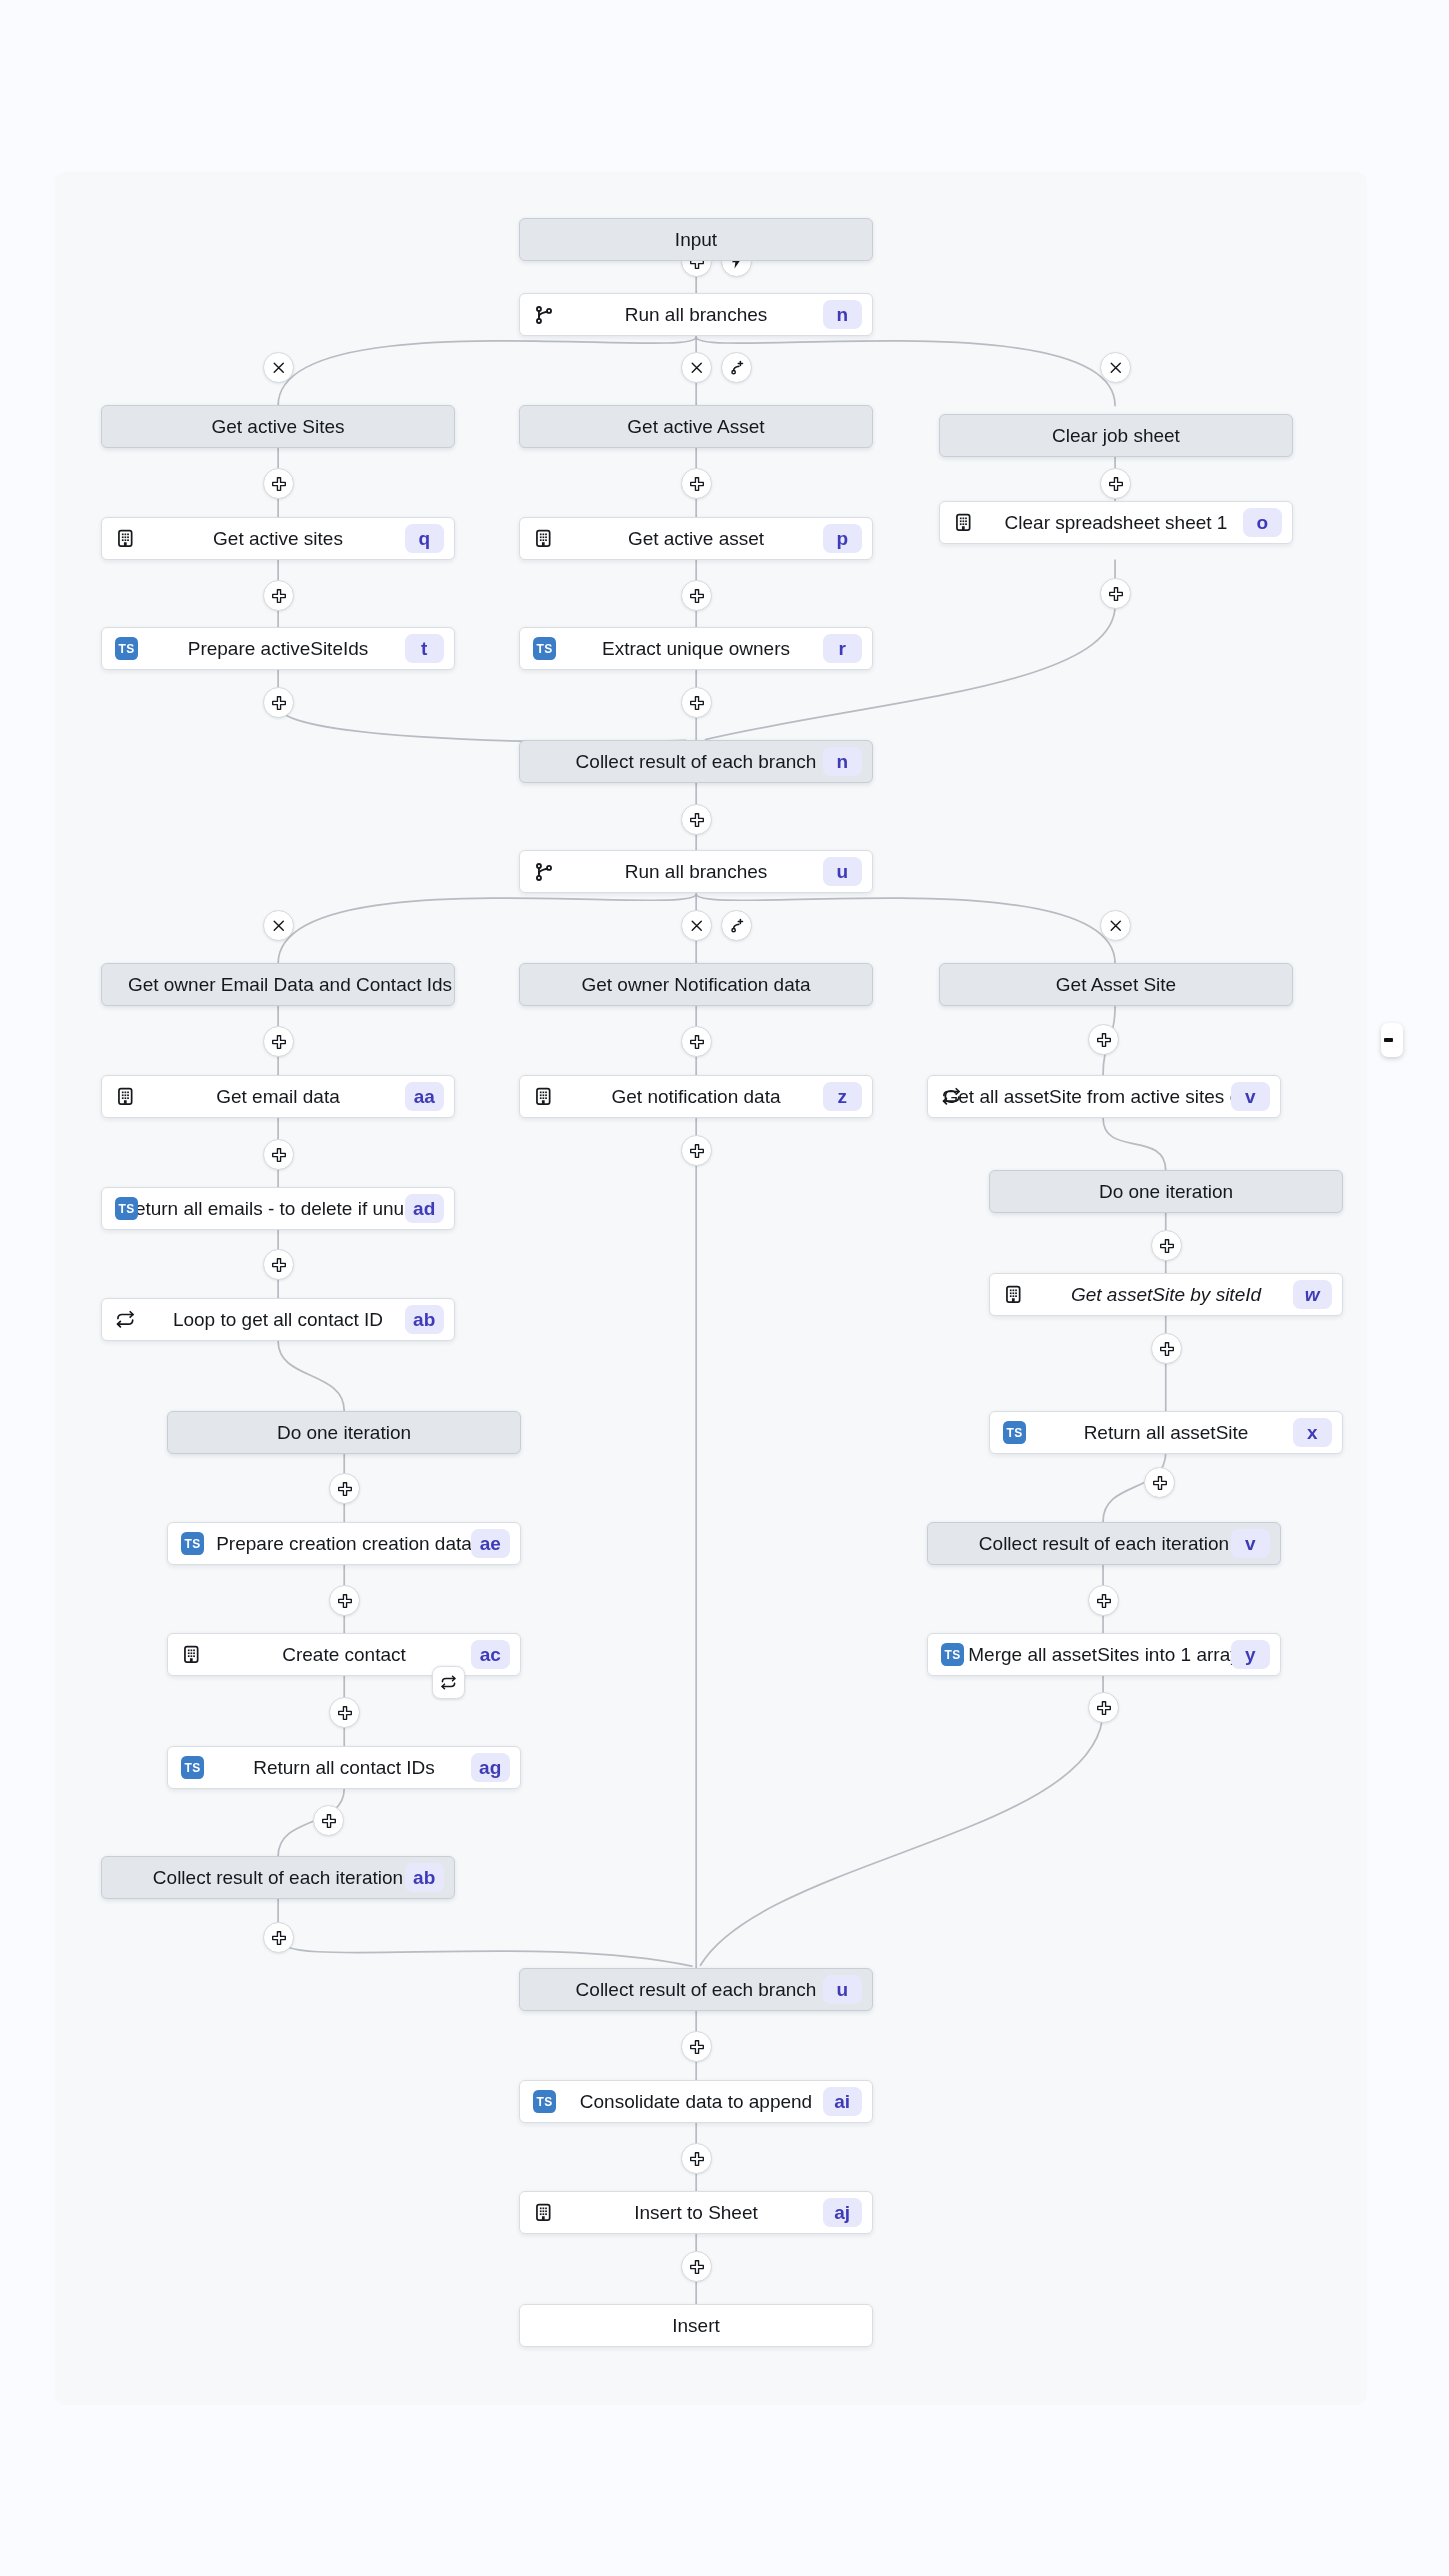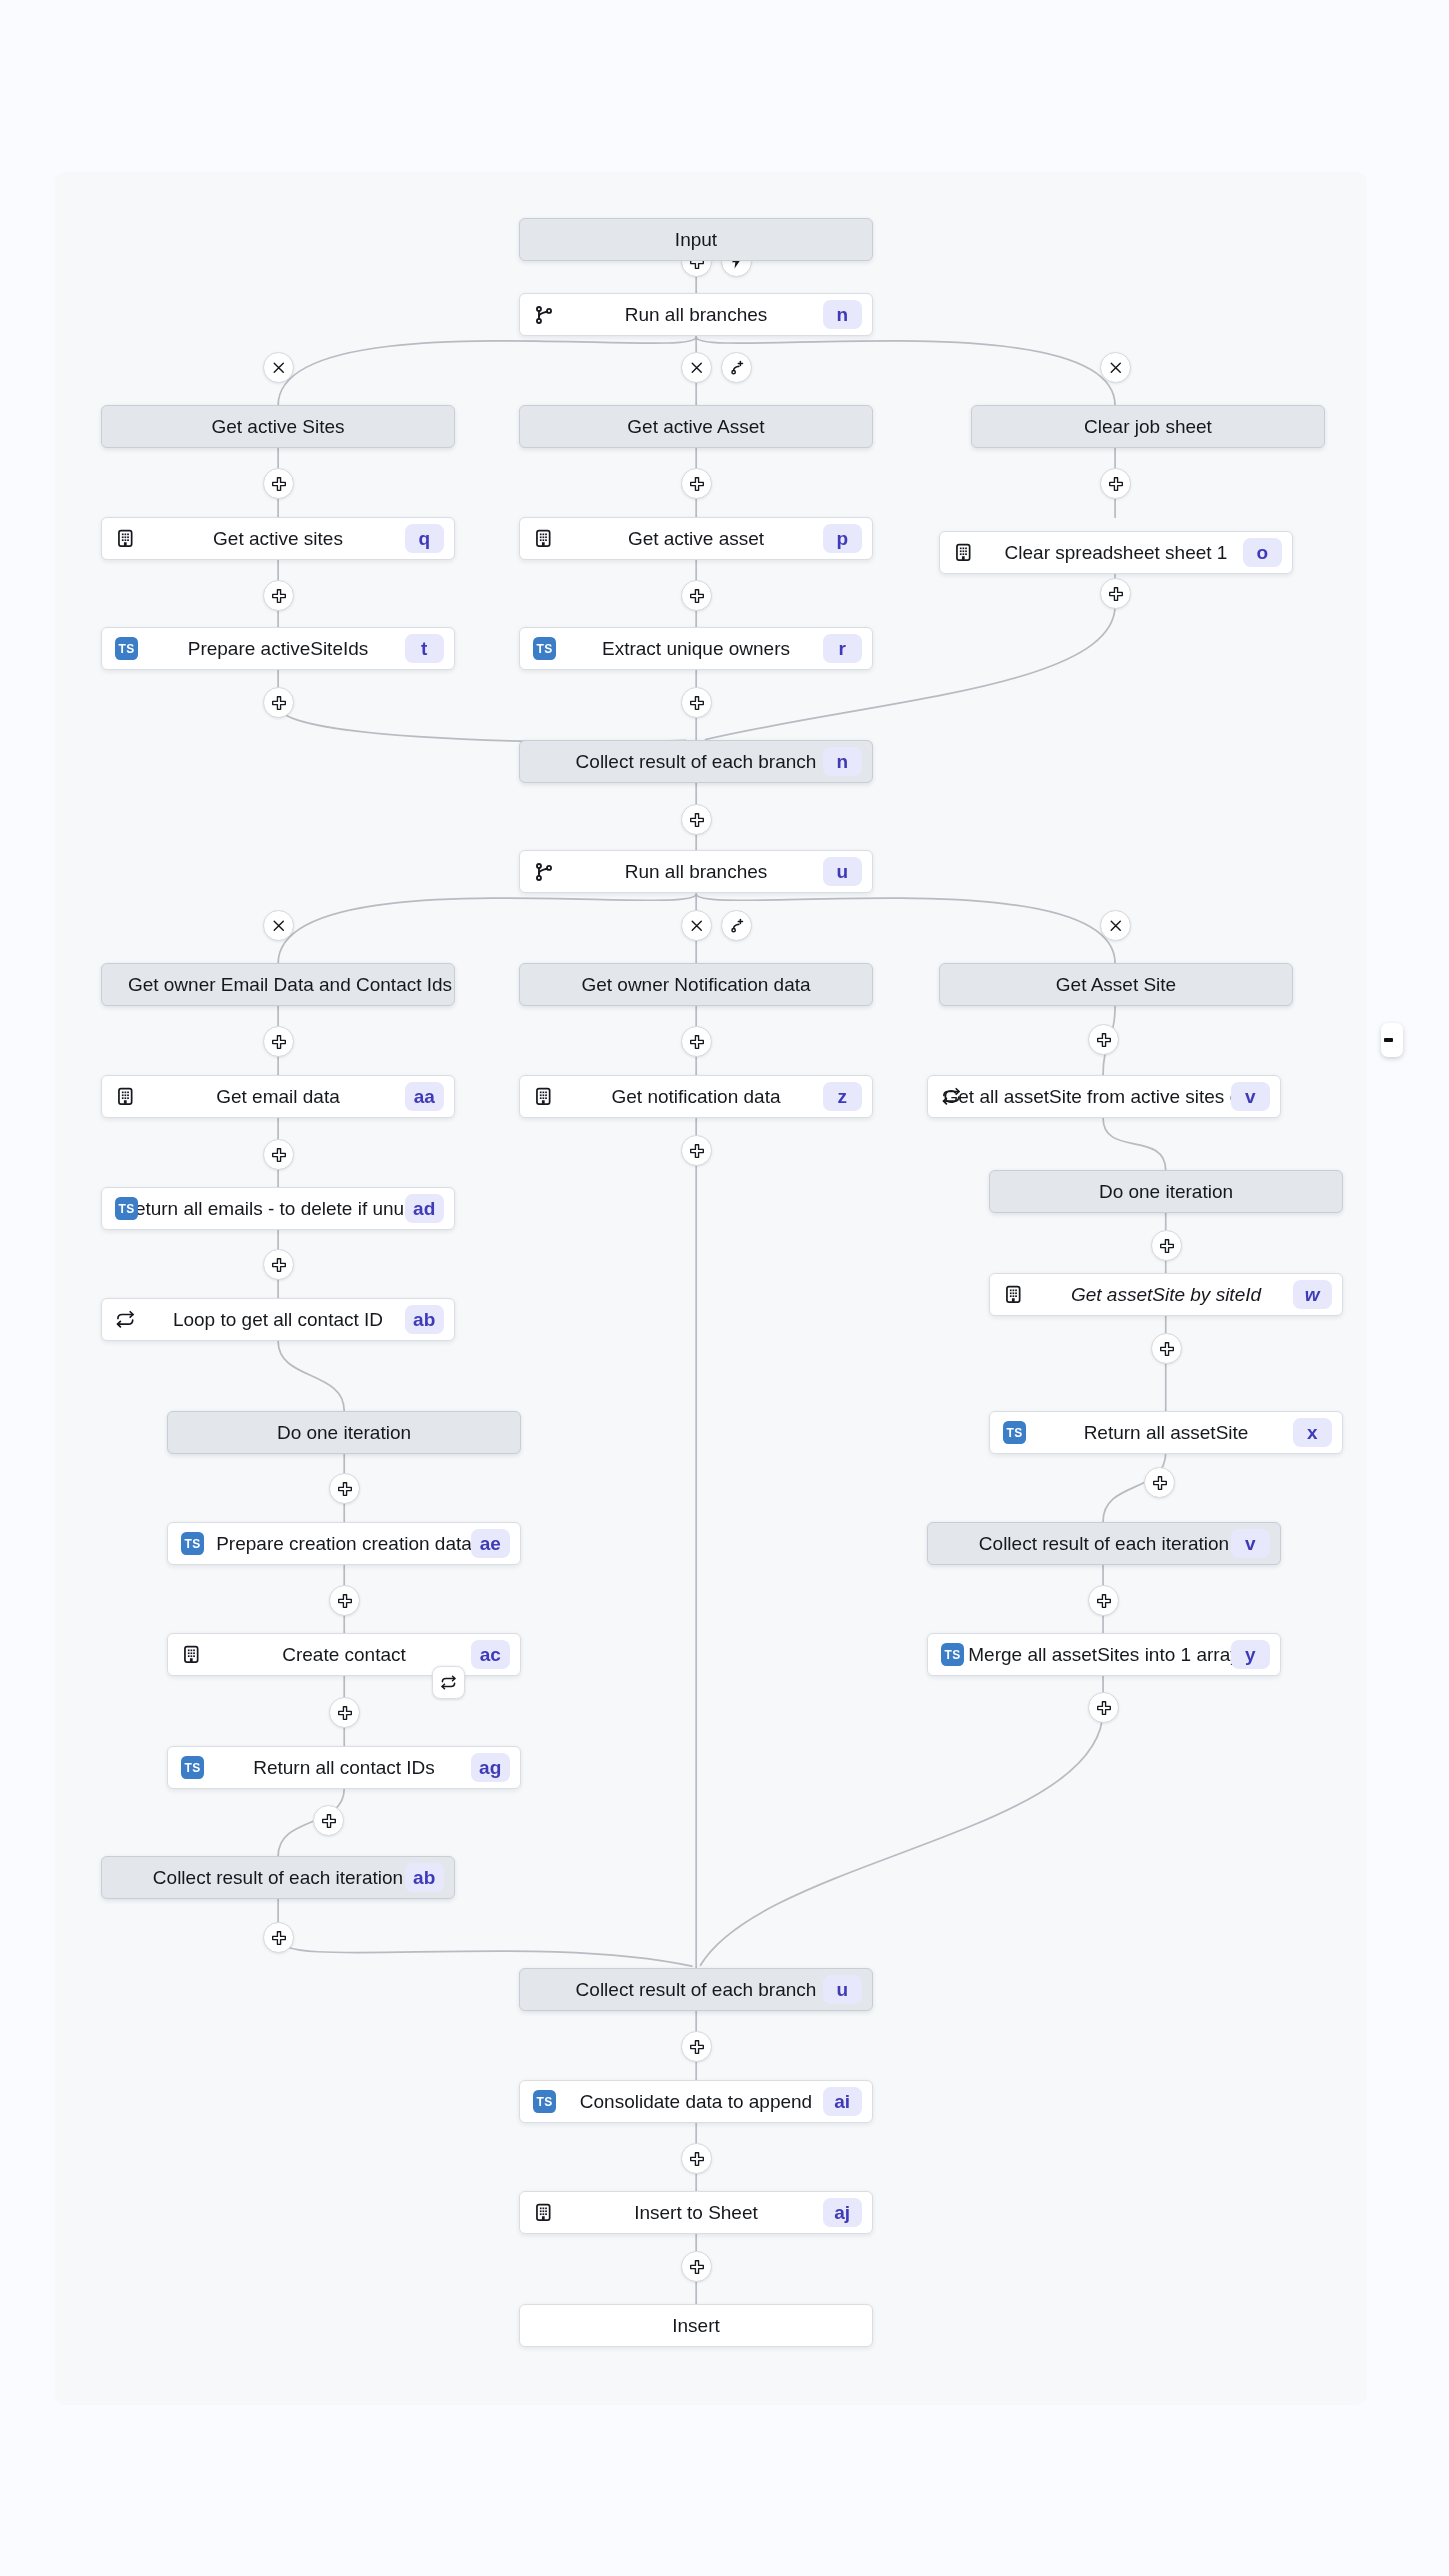--- a/index.html
+++ b/index.html
@@ -284,21 +284,21 @@
         </span>
         <span class="label">Run all branches</span>
         <span class="badge">n</span>
       </div>
       <div class="node group" style="left: 101px; top: 405px;">
         <span class="label">Get active Sites</span>
       </div>
       <div class="node group" style="left: 519px; top: 405px;">
         <span class="label">Get active Asset</span>
       </div>
-      <div class="node group" style="left: 939px; top: 405px; margin-left: 32px;">
+      <div class="node group" style="left: 939px; top: 414px;">
         <span class="label">Clear job sheet</span>
       </div>
       <div class="node white" style="left: 101px; top: 517px;">
         <span class="icon">
           <svg viewBox="0 0 24 24" width="20.6" height="20.6">
             <rect x="4.6" y="3" width="14.8" height="18" rx="2.4" fill="none" stroke="#16181d" stroke-width="2"></rect>
             <g fill="#16181d">
               <rect x="8" y="6.4" width="2" height="2"></rect>
               <rect x="11.1" y="6.4" width="2" height="2"></rect>
               <rect x="14.2" y="6.4" width="2" height="2"></rect>
@@ -329,21 +329,21 @@
               <rect x="8" y="13.2" width="2" height="2"></rect>
               <rect x="11.1" y="13.2" width="2" height="2"></rect>
               <rect x="14.2" y="13.2" width="2" height="2"></rect>
               <rect x="10.4" y="16.6" width="3.2" height="4.2"></rect>
             </g>
           </svg>
         </span>
         <span class="label">Get active asset</span>
         <span class="badge">p</span>
       </div>
-      <div class="node white" style="left: 939px; top: 531px;">
+      <div class="node white" style="left: 939px; top: 501px;">
         <span class="icon">
           <svg viewBox="0 0 24 24" width="20.6" height="20.6">
             <rect x="4.6" y="3" width="14.8" height="18" rx="2.4" fill="none" stroke="#16181d" stroke-width="2"></rect>
             <g fill="#16181d">
               <rect x="8" y="6.4" width="2" height="2"></rect>
               <rect x="11.1" y="6.4" width="2" height="2"></rect>
               <rect x="14.2" y="6.4" width="2" height="2"></rect>
               <rect x="8" y="9.8" width="2" height="2"></rect>
               <rect x="11.1" y="9.8" width="2" height="2"></rect>
               <rect x="14.2" y="9.8" width="2" height="2"></rect>

